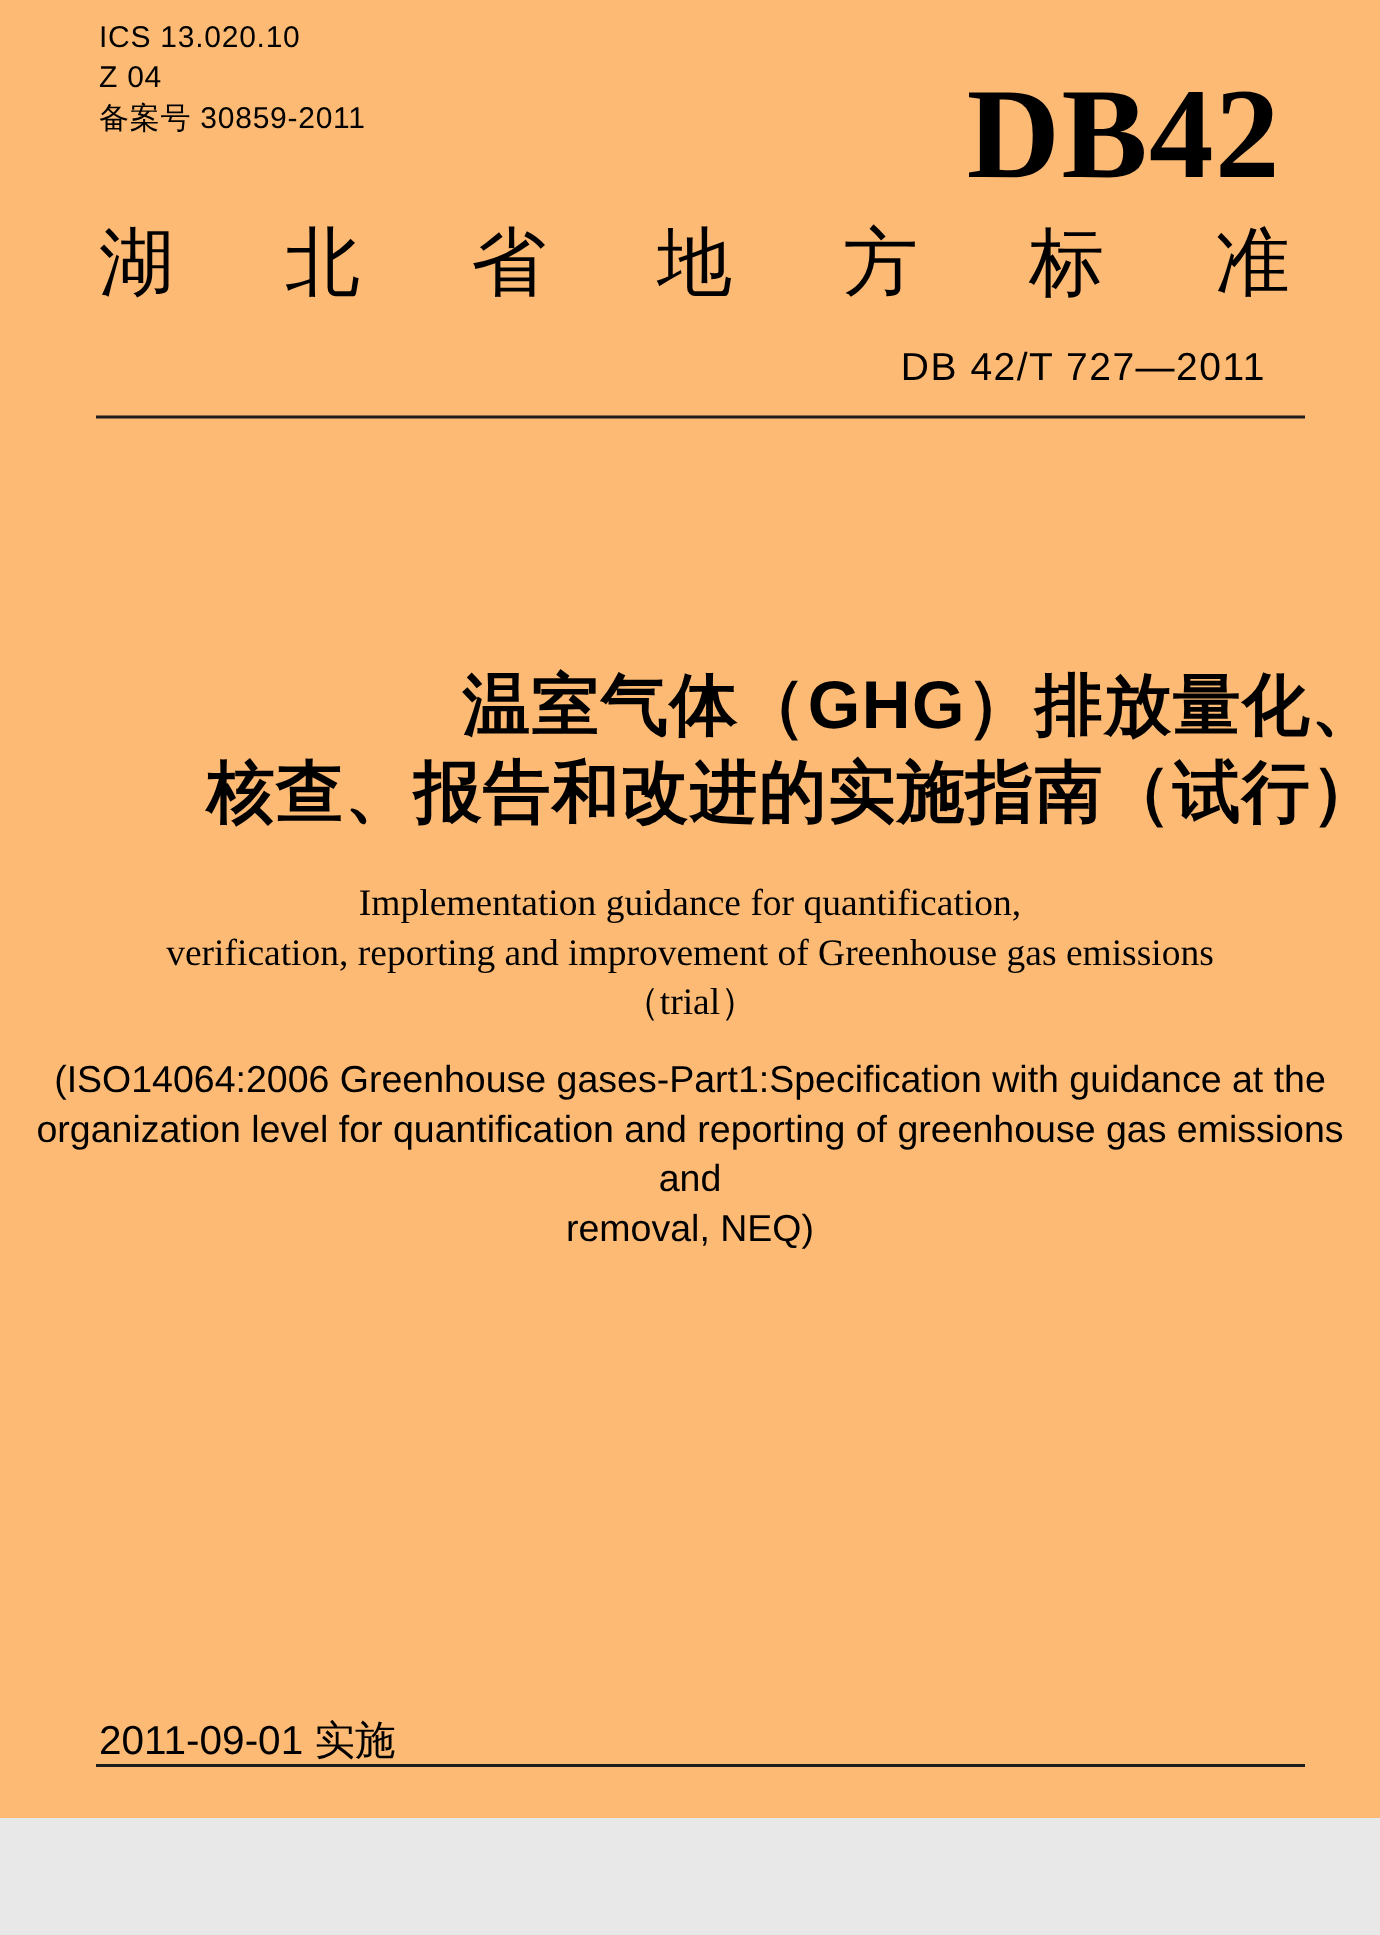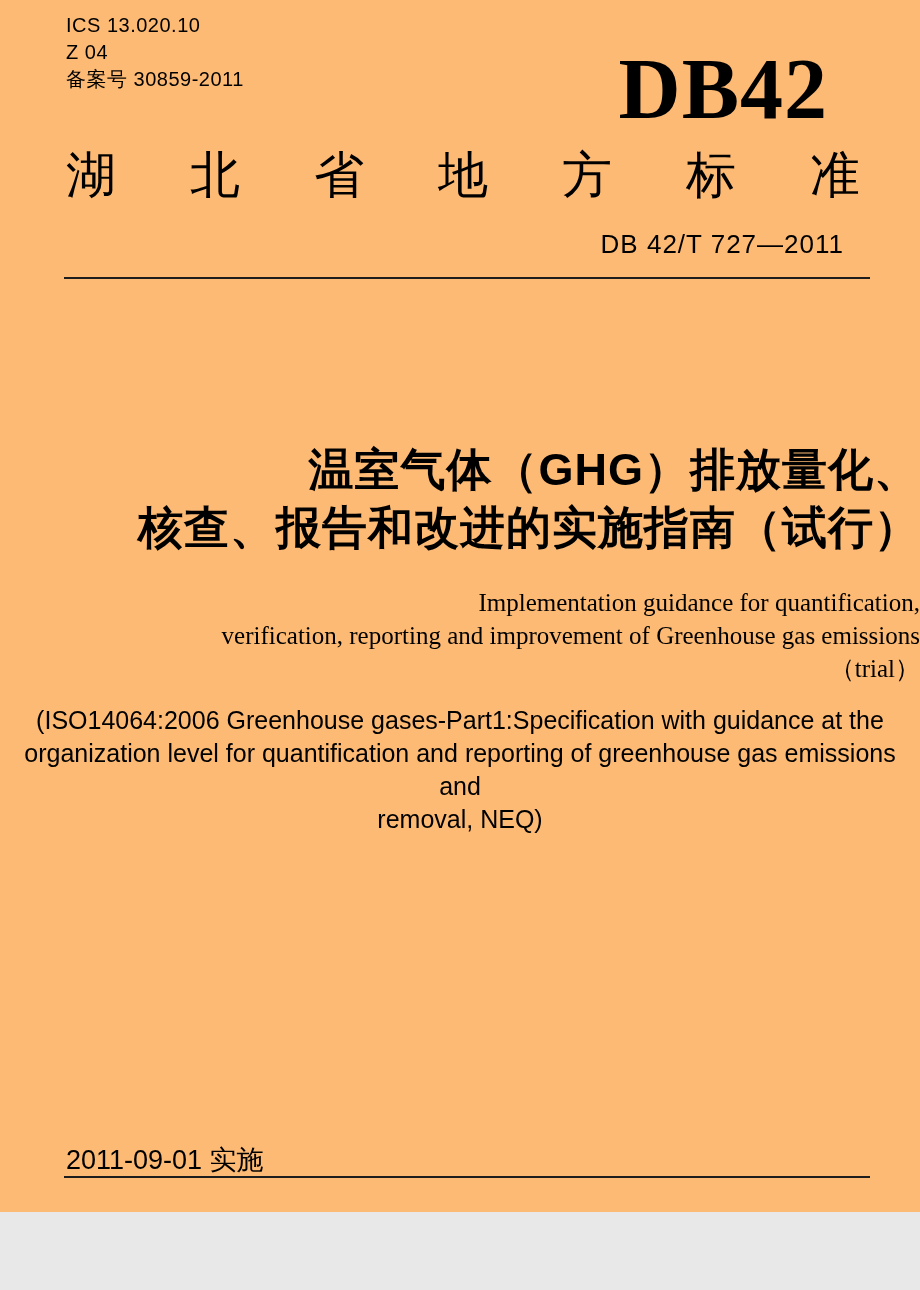--- a/index.html
+++ b/index.html
@@ -22,21 +22,21 @@
     top: 12px;
     font-size: 20px;
     line-height: 27px;
     letter-spacing: 0.5px;
   }
 
   
   .db-logo {
     position: absolute;
     top: 46px;
-    right: 92px;
+    right: 66px;
     font-family: "Liberation Serif", serif;
     font-weight: bold;
     font-size: 86px;
     line-height: 1;
     letter-spacing: 1px;
     margin-left: 44px;
   }
 
   
   .std-type-row {
@@ -82,21 +82,21 @@
     font-weight: bold;
     letter-spacing: 1px;
   }
 
   
   .title-en {
     position: absolute;
     top: 586px;
     left: 0;
     width: 920px;
-    text-align: right;
+    text-align: center;
     font-family: "Liberation Serif", serif;
     font-size: 25px;
     line-height: 33px;
     font-weight: normal;
   }
 
   
   .iso-ref {
     position: absolute;
     top: 704px;

